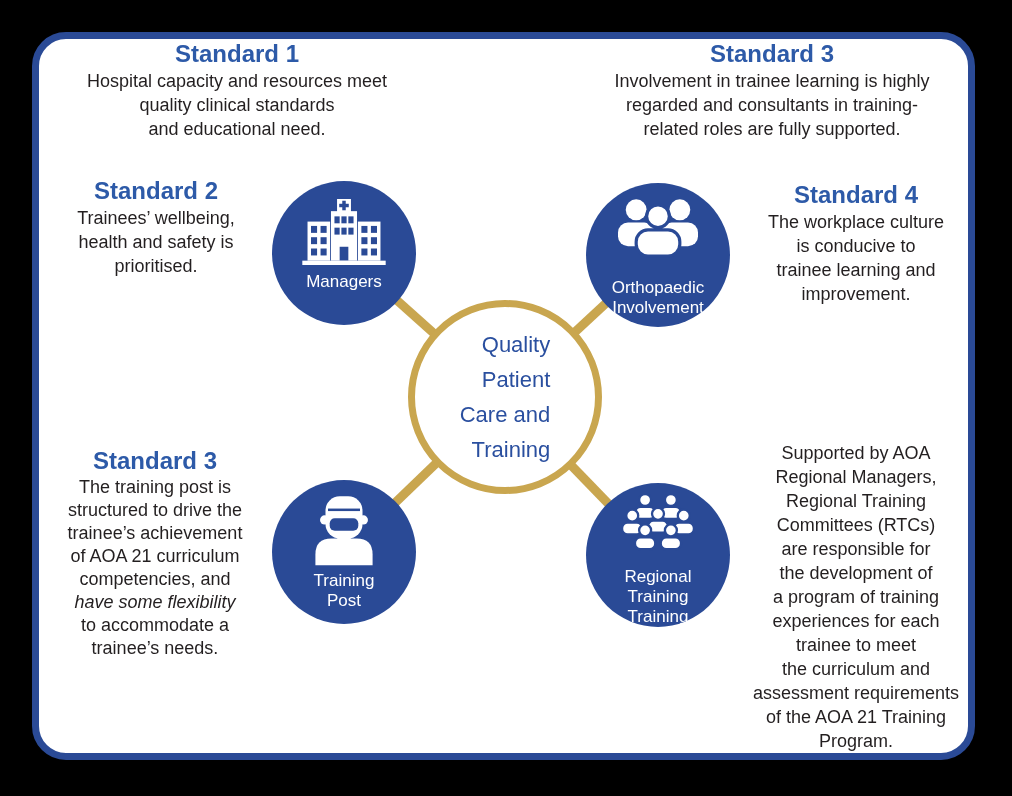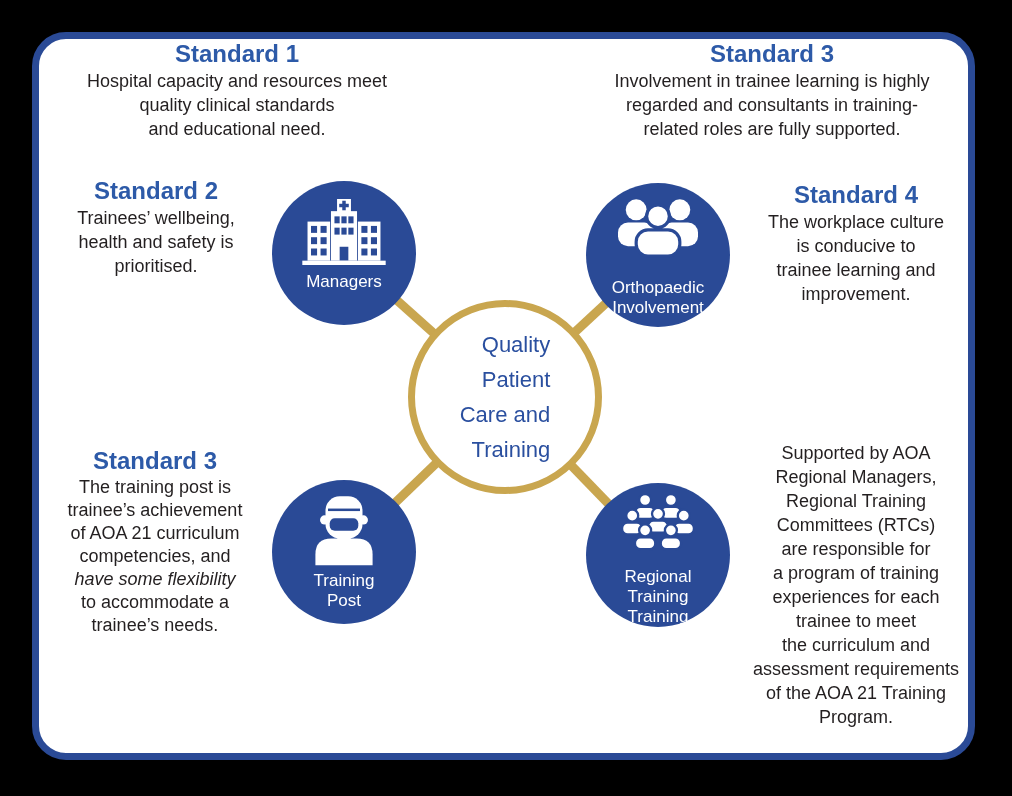--- a/index.html
+++ b/index.html
@@ -96,36 +96,38 @@
         <div>is conducive to</div>
         <div>trainee learning and</div>
         <div>improvement.</div>
       </div>
   </div>
 
   <div class="txt-block tight" style="left:155px;top:449px;">
     <div class="title">Standard 3</div>
     <div class="lines">
         <div>The training post is</div>
+        <div>structured to drive the</div>
         <div>trainee’s achievement</div>
         <div>of AOA 21 curriculum</div>
         <div>competencies, and</div>
         <div class="it">have some flexibility</div>
         <div>to accommodate a</div>
         <div>trainee’s needs.</div>
       </div>
   </div>
 
   <div class="txt-block" style="left:856px;top:441px;">
     <div class="lines">
         <div>Supported by AOA</div>
         <div>Regional Managers,</div>
         <div>Regional Training</div>
         <div>Committees (RTCs)</div>
         <div>are responsible for</div>
+        <div>the development of</div>
         <div>a program of training</div>
         <div>experiences for each</div>
         <div>trainee to meet</div>
         <div>the curriculum and</div>
         <div>assessment requirements</div>
         <div>of the AOA 21 Training</div>
         <div>Program.</div>
       </div>
   </div>
 

